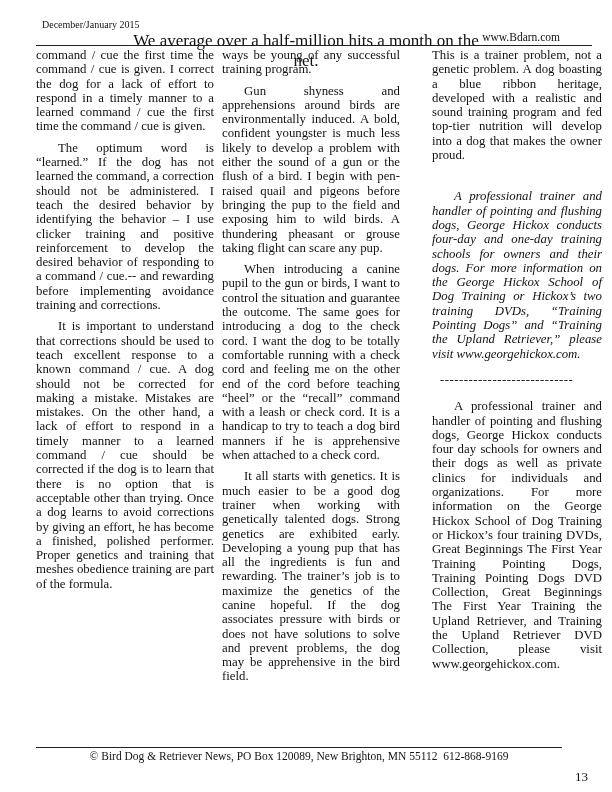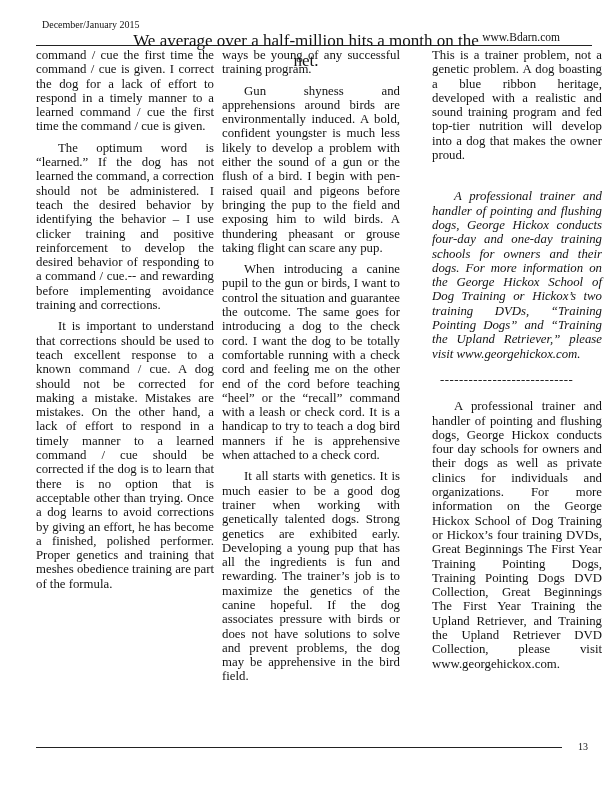--- a/index.html
+++ b/index.html
@@ -35,21 +35,21 @@
                 margin: 12px 0 12px 0 !important; letter-spacing: 0.5px; }
   .bio-plain  { margin-top: 0 !important; }
 
   
   .footer-rule { position: absolute; left: 36px; top: 747px; width: 526px; height: 0;
                  border-top: 1.4px solid #222; }
   .footer-line1 { position: absolute; left: 36px; width: 526px; top: 750px;
                   font-size: 11.5px; text-align: center; }
   .footer-line2 { position: absolute; left: 36px; width: 526px; top: 764px;
                   font-size: 11.5px; text-align: center; }
-  .page-number  { position: absolute; right: 24px; top: 741px; font-size: 10px; }
+  .page-number  { position: absolute; right: 24px; top: 769px; font-size: 13px; }
 </style>
 </head>
 <body>
 
 <div class="page">
 
   <div class="header-left">December/January  2015</div>
   <div class="header-center">We average over a half-million hits a month on the net.</div>
   <div class="header-right">www.Bdarn.com</div>
   <div class="header-rule"></div>
@@ -68,15 +68,16 @@
   </div>
 
   <div class="col col-3">
     <p class="cont">This is a trainer problem, not a genetic problem. A dog boasting a blue ribbon heritage, developed with a realistic and sound training program and fed top-tier nutrition will develop into a dog that makes the owner proud.</p>
     <p class="bio-italic">A professional trainer and handler of pointing and flushing dogs, George Hickox conducts four-day and one-day training schools for owners and their dogs. For more information on the George Hickox School of Dog Training or Hickox’s two training DVDs, “Training Pointing Dogs” and “Training the Upland Retriever,” please visit www.georgehickox.com.</p>
     <p class="separator">----------------------------</p>
     <p class="bio-plain">A professional trainer and handler of pointing and flushing dogs, George Hickox conducts four day schools for owners and their dogs as well as private clinics for individuals and organizations.  For more information on the George Hickox School of Dog Training or Hickox’s four training DVDs, Great Beginnings The First Year Training Pointing Dogs, Training Pointing Dogs DVD Collection, Great Beginnings The First Year Training the Upland Retriever, and Training the Upland Retriever DVD Collection, please visit www.georgehickox.com.</p>
   </div>
 
   <div class="footer-rule"></div>
+  <div class="footer-line1">© Bird Dog &amp; Retriever News, PO Box 120089, New Brighton, MN 55112&nbsp; 612-868-9169</div>
   <div class="page-number">13</div>
 
 </div>
 
 </body></html>

